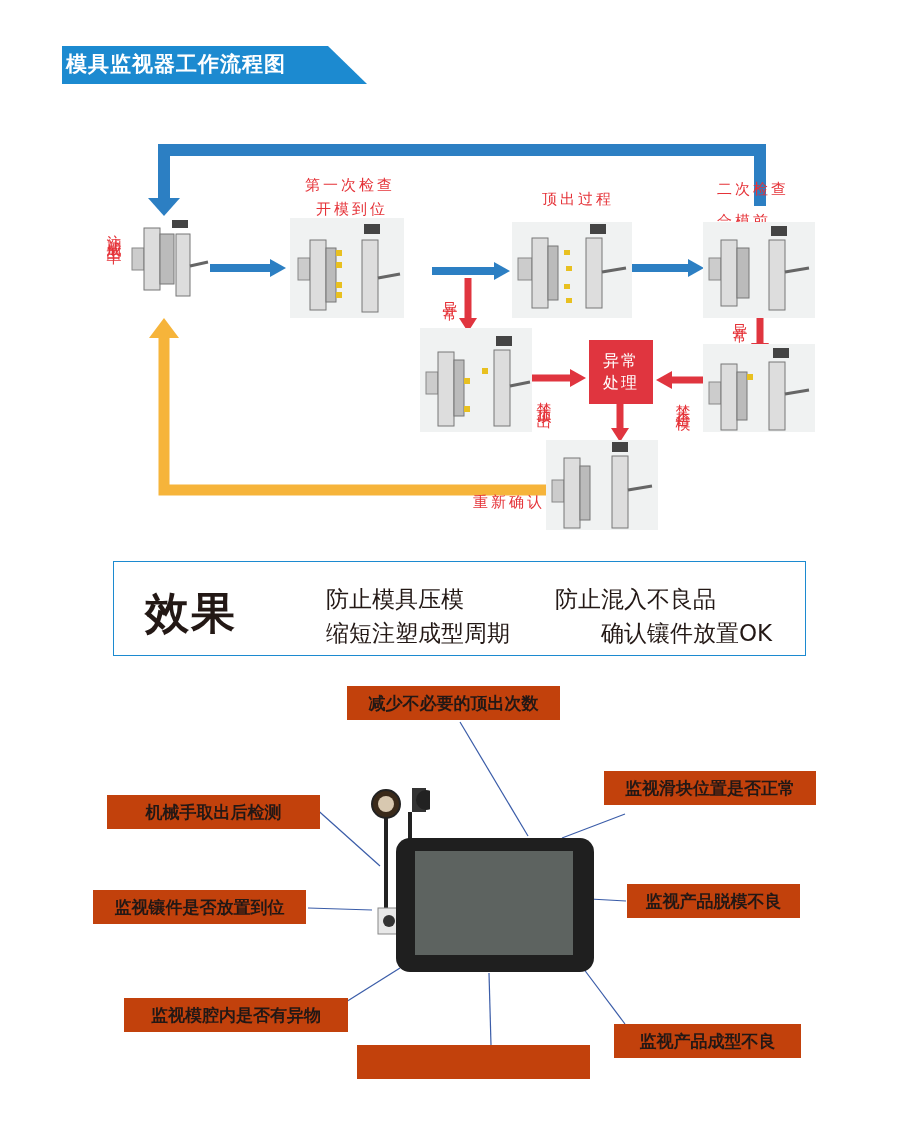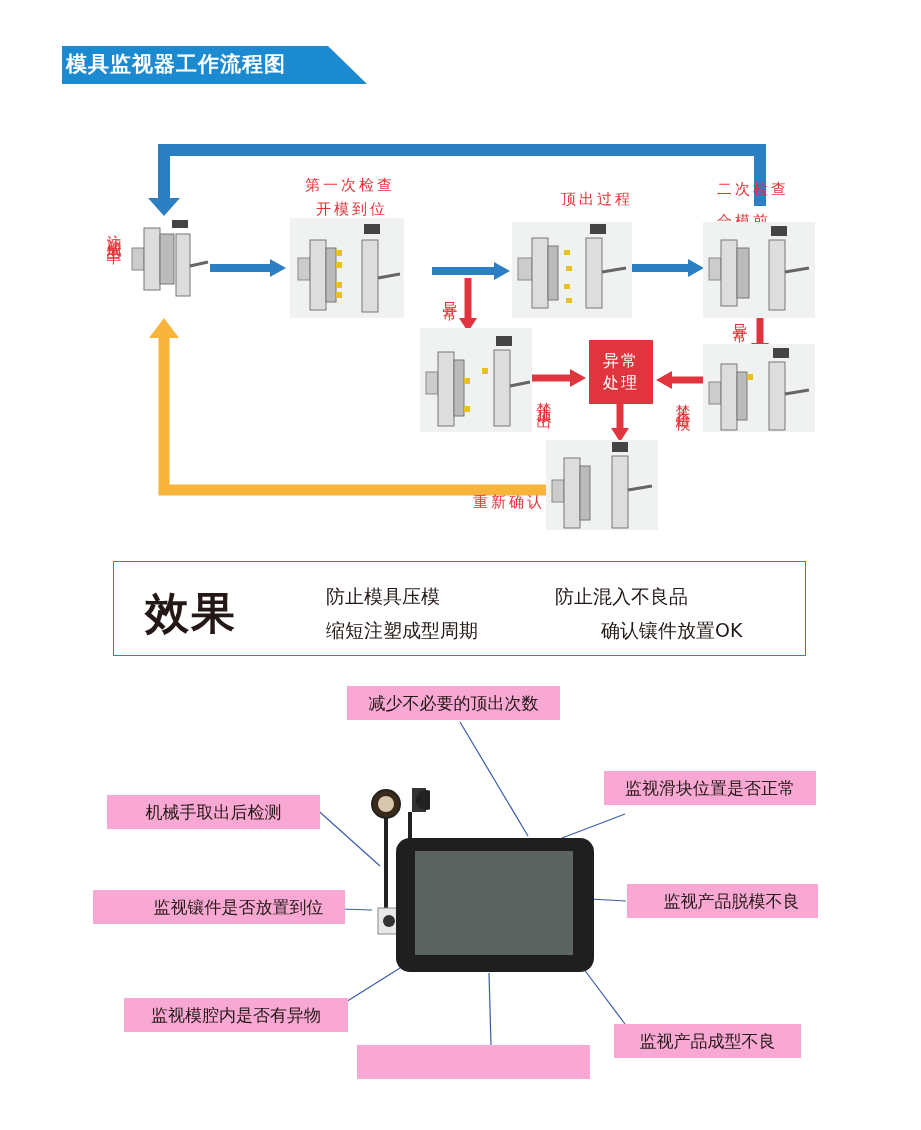--- a/index.html
+++ b/index.html
@@ -5,22 +5,22 @@
   html,body{margin:0;padding:0;background:#fff;}
   body{width:921px;height:1130px;position:relative;overflow:hidden;font-family:"DejaVu Sans",sans-serif;}
   .abs{position:absolute;}
   .title-text{left:66px;top:50px;font-size:21px;font-weight:bold;color:#fff;letter-spacing:1px;}
   .red-label{color:#e53238;font-size:15px;letter-spacing:3px;}
   .vert{writing-mode:vertical-rl;text-orientation:upright;letter-spacing:4px;}
   .machine{background:#f0f2f2;}
   .abn-box{left:589px;top:340px;width:64px;height:64px;background:#e0353f;color:#fff;font-size:16px;text-align:center;line-height:22px;padding-top:10px;box-sizing:border-box;letter-spacing:2px;}
   .effect-box{left:113px;top:561px;width:693px;height:95px;border:1.5px solid #1c8ad0;box-sizing:border-box;}
   .effect-title{left:145px;top:584px;font-size:44px;font-weight:bold;color:#231815;letter-spacing:2px;}
-  .effect-item{font-size:19px;color:#231815;}
-  .callout{background:#f9a8d4;color:#231815;font-size:17px;text-align:center;line-height:34px;height:34px;}
+  .effect-item{font-size:23px;color:#231815;}
+  .callout{background:#c2410c;color:#231815;font-size:17px;text-align:center;line-height:34px;height:34px;font-weight:bold;}
   svg{position:absolute;left:0;top:0;}
 </style>
 </head>
 <body>
 
 <svg width="921" height="1130">
   <polygon points="62,46 328,46 367,84 62,84" fill="#1c8ad0"></polygon>
 
   <path d="M760,206 L760,150 L164,150 L164,200" fill="none" stroke="#2c7fc3" stroke-width="12"></path>
   <polygon points="148,198 180,198 164,216" fill="#2c7fc3"></polygon>
@@ -56,21 +56,21 @@
     <line x1="625" y1="1024" x2="583" y2="968"></line>
     <line x1="491" y1="1045" x2="489" y2="973"></line>
   </g>
 </svg>
 
 <div class="abs title-text">模具监视器工作流程图</div>
 
 <div class="abs red-label vert" style="left:104px;top:222px;">注塑成型中</div>
 <div class="abs red-label" style="left:305px;top:176px;">第一次检查</div>
 <div class="abs red-label" style="left:316px;top:200px;">开模到位</div>
-<div class="abs red-label" style="left:561px;top:190px;font-family:Liberation Mono, monospace;">顶出过程</div>
+<div class="abs red-label" style="left:542px;top:190px;font-family:Liberation Mono, monospace;">顶出过程</div>
 <div class="abs red-label" style="left:717px;top:180px;">二次检查</div>
 <div class="abs red-label" style="left:717px;top:200px;margin-top:12px;">合模前</div>
 <div class="abs red-label vert" style="left:440px;top:290px;">异常</div>
 <div class="abs red-label vert" style="left:730px;top:312px;">异常</div>
 <div class="abs red-label vert" style="left:534px;top:390px;">禁止顶出</div>
 <div class="abs red-label vert" style="left:673px;top:392px;">禁止合模</div>
 <div class="abs red-label" style="left:473px;top:493px;">重新确认</div>
 
 <div class="abs abn-box">
   <div>异常</div>
@@ -179,17 +179,17 @@
     <circle cx="21" cy="143" r="6" fill="#333"></circle>
   </svg>
 </div>
 <div class="abs" style="left:396px;top:838px;width:198px;height:134px;background:#1f1f1f;border-radius:14px;">
   <div class="abs" style="left:19px;top:13px;width:158px;height:104px;background:#5d6360;"></div>
 </div>
 
 <div class="abs callout" style="left:347px;top:686px;width:213px;">减少不必要的顶出次数</div>
 <div class="abs callout" style="left:97px;top:795px;width:213px;margin-left:10px;">机械手取出后检测</div>
 <div class="abs callout" style="left:604px;top:771px;width:212px;">监视滑块位置是否正常</div>
-<div class="abs callout" style="left:93px;top:890px;width:213px;padding-left:39px;">监视镶件是否放置到位</div>
-<div class="abs callout" style="left:627px;top:884px;width:173px;padding-left:18px;">监视产品脱模不良</div>
+<div class="abs callout" style="left:93px;top:890px;width:213px;">监视镶件是否放置到位</div>
+<div class="abs callout" style="left:627px;top:884px;width:173px;">监视产品脱模不良</div>
 <div class="abs callout" style="left:124px;top:998px;width:224px;">监视模腔内是否有异物</div>
 <div class="abs callout" style="left:614px;top:1024px;width:187px;">监视产品成型不良</div>
 <div class="abs callout" style="left:357px;top:1045px;width:233px;"></div>
 
 </body></html>

